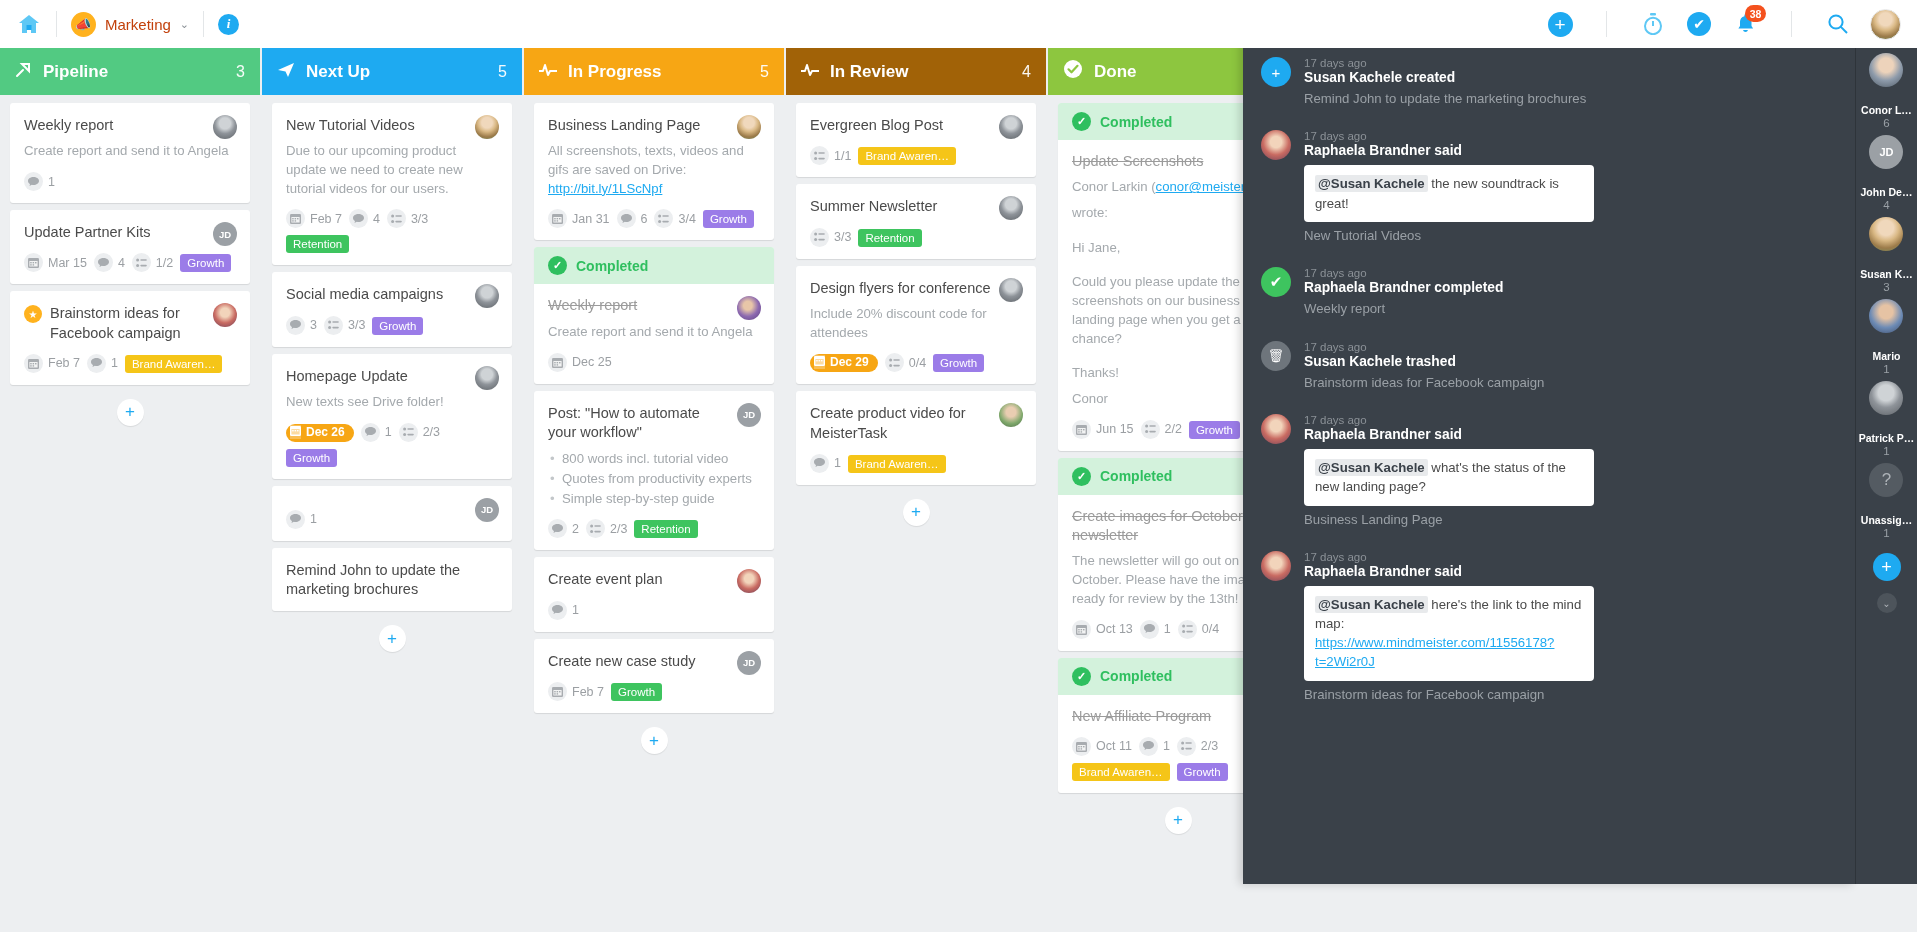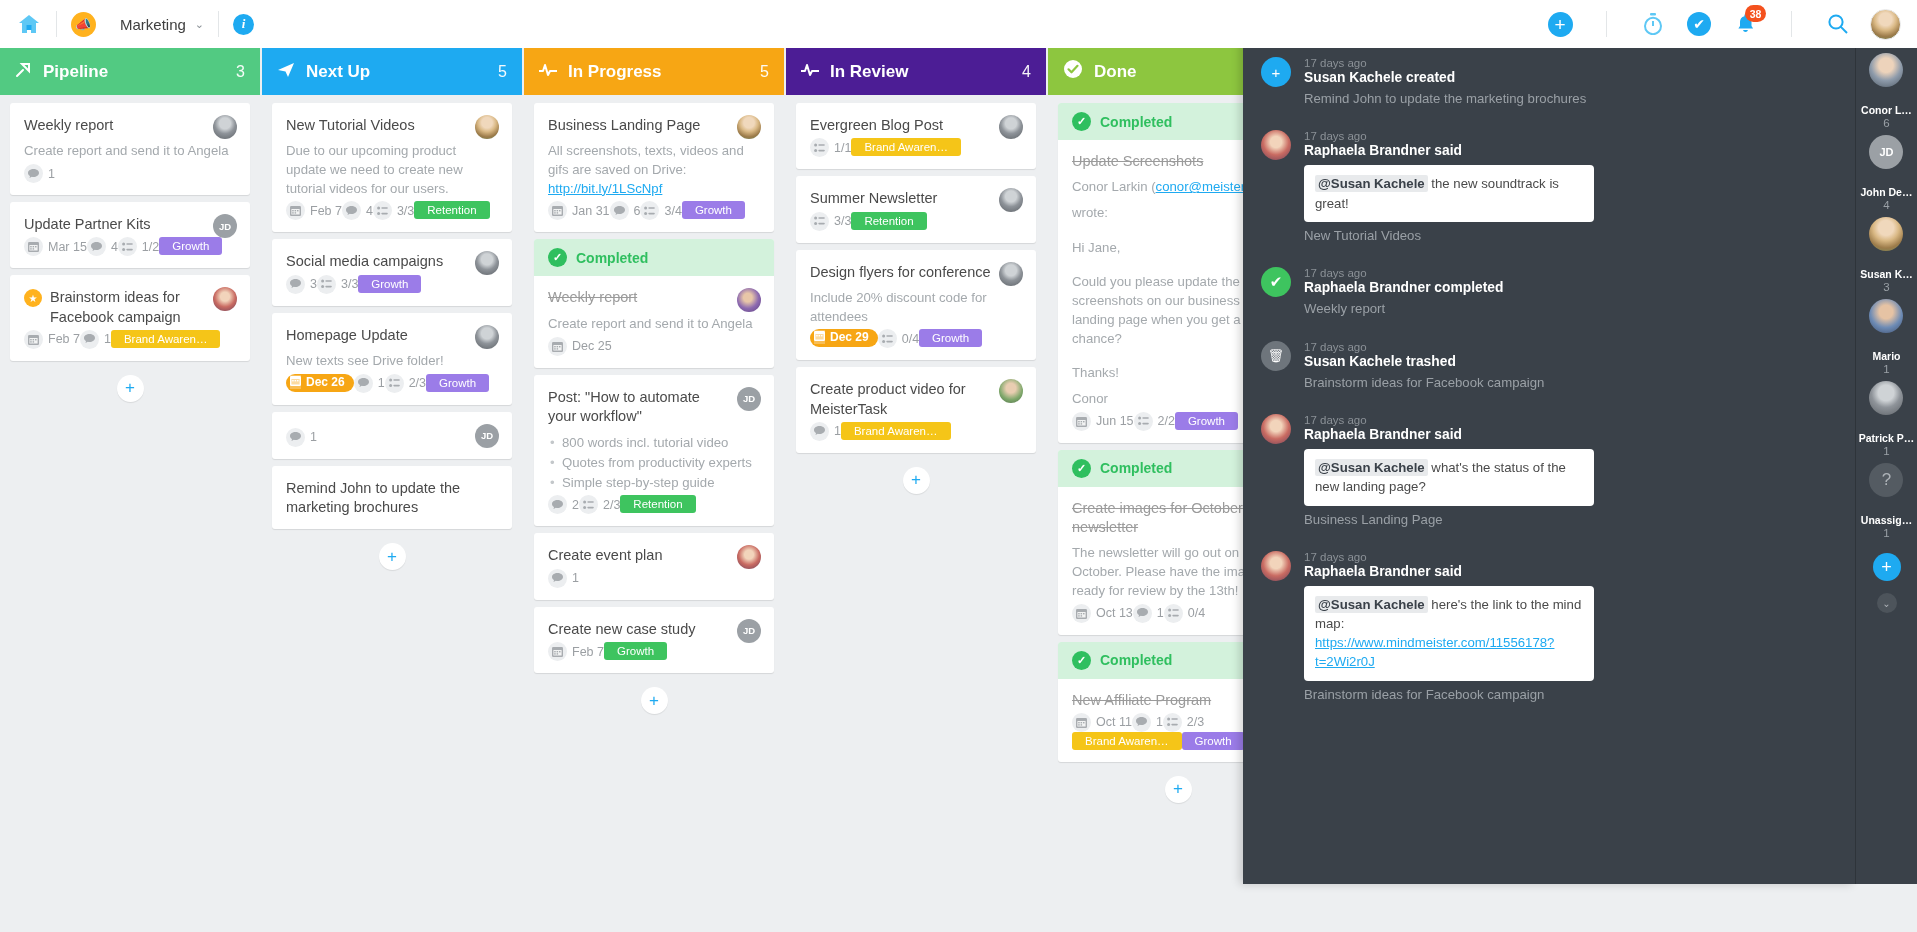--- a/index.html
+++ b/index.html
@@ -14,21 +14,21 @@
     padding: 0 16px; position: relative; z-index: 40;
   }
   .tb-left { display: flex; align-items: center; }
   .tb-sep { width: 1px; height: 26px; background: #e3e6e8; margin: 0 14px; }
   .home-ic { width: 26px; height: 26px; display: flex; align-items: center; justify-content: center; }
   .proj { display: flex; align-items: center; gap: 9px; cursor: pointer; }
   .proj-badge {
     width: 25px; height: 25px; border-radius: 50%; background: #ffb21e;
     display: flex; align-items: center; justify-content: center; color: #fff; font-size: 13px;
   }
-  .proj-name { font-size: 15px; color: #404040; margin-left: 15px; }
+  .proj-name { font-size: 15px; color: #c2410c; }
   .chev { font-size: 11px; color: #8a9096; }
   .info-ic {
     width: 21px; height: 21px; border-radius: 50%; background: #1eaaf1; color: #fff;
     font-size: 13px; font-weight: bold; font-style: italic;
     display: flex; align-items: center; justify-content: center; font-family: "Liberation Serif", serif;
   }
   .tb-right { margin-left: auto; display: flex; align-items: center; gap: 18px; }
   .ic-btn { width: 28px; height: 28px; display: flex; align-items: center; justify-content: center; cursor: pointer; position: relative; }
   .plus-circ {
     width: 25px; height: 25px; border-radius: 50%; background: #1eaaf1; color: #fff;
@@ -61,32 +61,32 @@
     background: #fff; border-radius: 3px; padding: 13px 14px 12px;
     box-shadow: 0 1px 1px rgba(0,0,0,.10); position: relative;
   }
   .card-title { font-size: 14.5px; color: #4a4a4a; line-height: 1.33; padding-right: 30px; }
   .card-title.done { text-decoration: line-through; color: #9b9b9b; }
   .card-desc { font-size: 13.2px; color: #a4a9ad; line-height: 1.42; margin-top: 7px; }
   .card-desc a { color: #1eaaf1; }
   .card-list { margin-top: 7px; list-style: none; }
   .card-list li { font-size: 13.2px; color: #a4a9ad; line-height: 1.5; position: relative; padding-left: 14px; }
   .card-list li:before { content: "•"; position: absolute; left: 2px; color: #c3c7ca; }
-  .meta { display: flex; align-items: flex-start; margin-top: 3px; flex-wrap: wrap; }
+  .meta { display: flex; align-items: flex-end; gap: 7px; margin-top: 11px; flex-wrap: wrap; }
   .mi { display: flex; align-items: center; gap: 5px; font-size: 12.5px; color: #9b9fa3; }
   .mi .dot {
     width: 19px; height: 19px; border-radius: 50%; background: #eceef0; color: #a8acb0;
     display: flex; align-items: center; justify-content: center; font-size: 10px;
   }
   .pill-date {
     display: flex; align-items: center; gap: 5px; background: #f7a614; color: #fff;
     border-radius: 11px; padding: 1px 9px 3px 4px; font-size: 12px; font-weight: 600;
   }
   .pill-date .dot { background: rgba(255,255,255,.28); color: #fff; }
-  .tag { border-radius: 3px; padding: 3px 13px; font-size: 11.5px; color: #fff; font-weight: 500; white-space: nowrap; }
+  .tag { border-radius: 3px; padding: 3px 7px; font-size: 11.5px; color: #fff; font-weight: 500; white-space: nowrap; }
   .av {
     position: absolute; top: 12px; right: 13px; width: 24px; height: 24px; border-radius: 50%;
     overflow: hidden; background: #dfe2e4;
   }
   .av.init { background: #9ba0a5; color: #fff; font-size: 9.5px; display:flex; align-items:center; justify-content:center; font-weight:600;}
   .completed-bar {
     background: #d3f2dc; color: #2fbf5f; display: flex; align-items: center; gap: 9px;
     padding: 9px 14px; font-size: 14px; font-weight: 600; border-radius: 3px 3px 0 0;
   }
   .completed-bar .cc { width:19px;height:19px;border-radius:50%;background:#2fbf5f;color:#fff;display:flex;align-items:center;justify-content:center;font-size:11px;}
@@ -502,21 +502,21 @@
                 </svg>
               </span>Feb 7</span>
             <span class="tag" style="background:#3ec45f">Growth</span>
           </div>
           <span class="av init">JD</span>
         </div>
        <div class="add-btn">+</div>
      </div>
     </div>
     <div class="col">
-      <div class="col-head" style="background:#4c1d95">
+      <div class="col-head" style="background:#a16207">
        <span><svg width="18" height="14" viewBox="0 0 18 14">
             <polyline points="0,8 4,8 6,2 9,12 11,8 18,8" fill="none" stroke="#fff" stroke-width="2" stroke-linecap="round" stroke-linejoin="round"></polyline>
           </svg></span>
        <span class="ctitle">In Review</span>
        <span class="ccount">4</span>
      </div>
      <div class="col-body">
         <div class="card">
           <div class="card-title">Evergreen Blog Post</div>
           <div class="meta">

